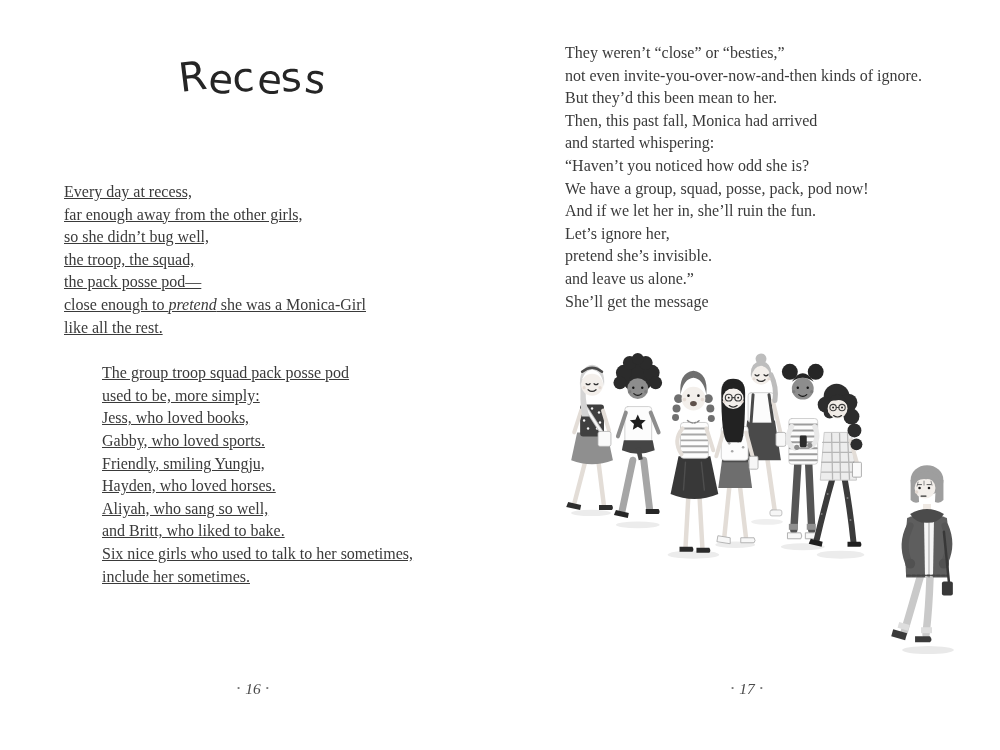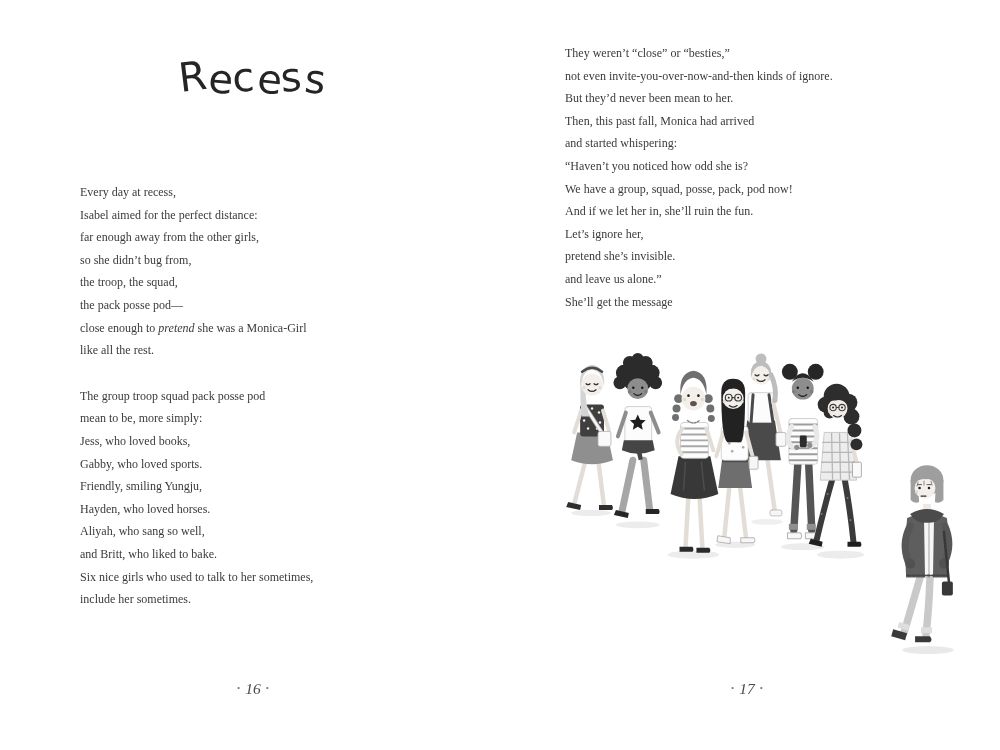--- a/index.html
+++ b/index.html
@@ -1,72 +1,71 @@
 <!DOCTYPE html>
 <html><head>
 <meta charset="utf-8">
 <style>
   html,body{margin:0;padding:0;background:#ffffff;}
   .book{position:relative;width:1000px;height:750px;background:#ffffff;overflow:hidden;
         font-family:"Liberation Serif", serif;color:#3a3a3a;}
   .title-svg{position:absolute;left:123px;top:40px;width:260px;height:72px;overflow:visible;}
   .title-svg text{font-family:"DejaVu Sans", sans-serif;font-size:40px;font-weight:500;
         fill:#252525;letter-spacing:1px;}
-  .poem{position:absolute;font-size:12px;line-height:22.6px;}
+  .poem{position:absolute;font-size:16px;line-height:22.6px;}
   .poem .poem-line{white-space:nowrap;}
   .poem .poem-line em{font-style:italic;}
-  #left-poem{left:80px;top:181px;width:440px;}
-  #left-poem .stanza + .stanza{margin-top:23px;}
+  #left-poem{left:64px;top:181px;width:440px;text-decoration:underline;}
+  #left-poem .stanza + .stanza{margin-top:23px;margin-left:38px;}
   #right-poem{left:565px;top:42px;width:430px;}
   .illustration{position:absolute;left:545px;top:337px;width:440px;height:328px;}
   .page-num{position:absolute;top:680px;width:110px;text-align:center;
         font-style:italic;font-size:15.5px;color:#4a4a4a;}
   #page-num-left{left:198px;font-family:Liberation Serif, serif;}
   #page-num-right{left:692px;}
   .page-num .dot{font-style:normal;font-size:9px;color:#777;position:relative;top:-3px;padding:0 5px;}
 </style>
 </head>
 <body>
 
 <div class="book">
 
   <svg class="title-svg" viewBox="0 0 260 72">
     <text x="130" y="52" text-anchor="middle" rotate="-7 5 -4 6 -5 6">Recess</text>
   </svg>
 
   <div class="poem" id="left-poem">
     <div class="stanza">
         <div class="poem-line">Every day at recess,</div>
-        <div class="poem-line">Isabel aimed for the perfect distance:</div>
         <div class="poem-line">far enough away from the other girls,</div>
-        <div class="poem-line">so she didn’t bug from,</div>
+        <div class="poem-line">so she didn’t bug well,</div>
         <div class="poem-line">the troop, the squad,</div>
         <div class="poem-line">the pack posse pod—</div>
         <div class="poem-line"><span>close enough to </span><em>pretend</em><span> she was a Monica-Girl</span></div>
         <div class="poem-line">like all the rest.</div>
       </div>
     <div class="stanza">
         <div class="poem-line">The group troop squad pack posse pod</div>
-        <div class="poem-line">mean to be, more simply:</div>
+        <div class="poem-line">used to be, more simply:</div>
         <div class="poem-line">Jess, who loved books,</div>
         <div class="poem-line">Gabby, who loved sports.</div>
         <div class="poem-line">Friendly, smiling Yungju,</div>
         <div class="poem-line">Hayden, who loved horses.</div>
         <div class="poem-line">Aliyah, who sang so well,</div>
         <div class="poem-line">and Britt, who liked to bake.</div>
         <div class="poem-line">Six nice girls who used to talk to her sometimes,</div>
         <div class="poem-line">include her sometimes.</div>
       </div>
   </div>
 
   <div class="poem" id="right-poem">
     <div class="stanza">
         <div class="poem-line">They weren’t “close” or “besties,”</div>
         <div class="poem-line">not even invite-you-over-now-and-then kinds of ignore.</div>
-        <div class="poem-line">But they’d never been mean to her.</div>
+        <div class="poem-line">But they’d this been mean to her.</div>
         <div class="poem-line">Then, this past fall, Monica had arrived</div>
         <div class="poem-line">and started whispering:</div>
         <div class="poem-line">“Haven’t you noticed how odd she is?</div>
         <div class="poem-line">We have a group, squad, posse, pack, pod now!</div>
         <div class="poem-line">And if we let her in, she’ll ruin the fun.</div>
         <div class="poem-line">Let’s ignore her,</div>
         <div class="poem-line">pretend she’s invisible.</div>
         <div class="poem-line">and leave us alone.”</div>
         <div class="poem-line">She’ll get the message</div>
       </div>

